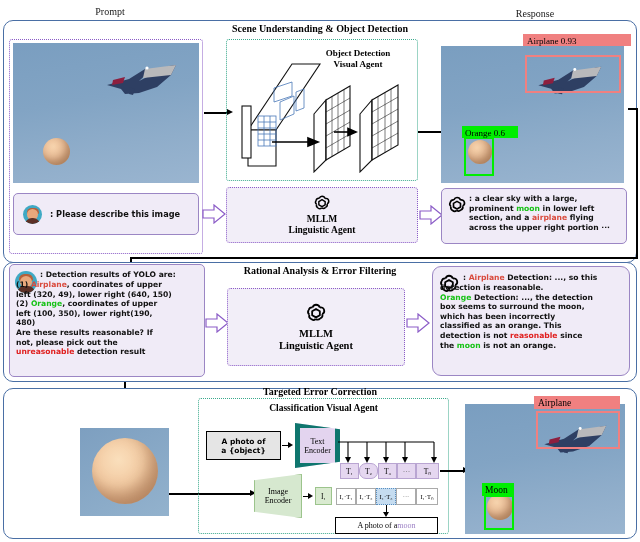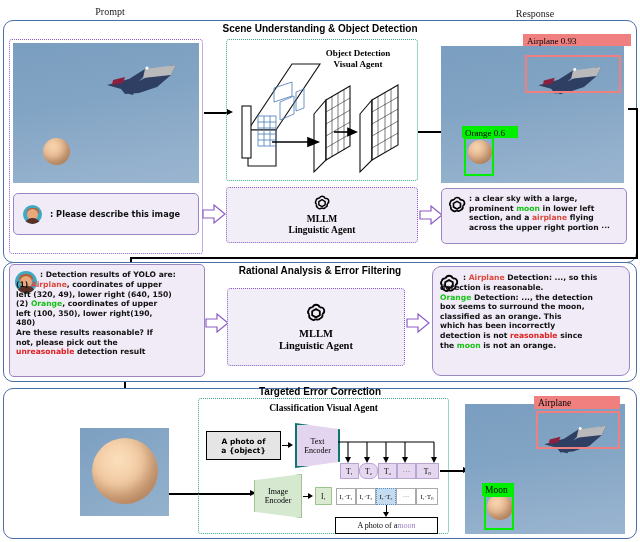--- a/index.html
+++ b/index.html
@@ -36,21 +36,21 @@
     text-align:center;
     font-family:"Liberation Serif", serif;
   }
   .sec-title {
     position:absolute;
     font-weight:bold;
     font-size:10px;
     color:#000;
     text-align:center;
     width:100%;
-    font-family:Liberation Sans, sans-serif;
+    font-family:Liberation Serif, serif;
   }
 
   
   .dotted-purple { position:absolute; border:1.5px dotted #8b5cc7; border-radius:3px; }
   .dotted-green  { position:absolute; border:1.5px dotted #3aa98c; border-radius:3px; }
 
   .bubble {
     position:absolute;
     background:#f0ebf7;
     border:1px solid #9b86c4;
@@ -133,21 +133,21 @@
   .nn { position:absolute; }
 
   
   .kbox {
     position:absolute; border:1.2px solid #000; background:#e5e5e5;
     font-family:"DejaVu Sans", sans-serif; font-weight:bold; font-size:7.5px;
     display:flex; align-items:center; justify-content:center; text-align:center; line-height:9px;
     color:#000;
   }
   .trap-text {
-    position:absolute; background:#e3d4ef; border:2px solid #0f766e;
+    position:absolute; background:#e3d4ef; border:5px solid #0f766e;
     font-family:"Liberation Serif", serif; font-size:8px; text-align:center;
     display:flex; align-items:center; justify-content:center; line-height:9px;
     clip-path: polygon(0% 0%, 100% 14%, 100% 86%, 0% 100%);
   }
   .trap-img {
     position:absolute; background:#d6e8cf; border:1px solid #9cc48c;
     font-family:"Liberation Serif", serif; font-size:8px; text-align:center;
     display:flex; align-items:center; justify-content:center; line-height:9px;
     clip-path: polygon(0% 14%, 100% 0%, 100% 100%, 0% 86%);
   }
@@ -418,22 +418,22 @@
         </g>
       </svg>
     </div>
     <div class="txt txt-b" style="position:absolute; left:30px; top:6px; width:164px;">
       <span>: </span><span class="red">Airplane</span><span> Detection: ..., so this</span>
     </div>
     <div class="txt txt-b" style="position:absolute; left:7px; top:16px; width:186px;">
       <div>detection is reasonable.</div>
       <div><span class="green">Orange</span><span> Detection: ..., the detection</span></div>
       <div>box  seems  to  surround  the  moon,</div>
+      <div>which      has      been      incorrectly</div>
       <div>classified    as    an    orange.    This</div>
-      <div>which      has      been      incorrectly</div>
       <div><span>detection  is  not  </span><span class="red2">reasonable</span><span>  since</span></div>
       <div><span>the </span><span class="green">moon</span><span> is not an orange.</span></div>
     </div>
   </div>
 
   <div class="arr" style="left:124px; top:382px; width:1.6px; height:38px;"></div>
   <div class="arrhead-down" style="left:121px; top:419px;"></div>
 
   <div class="panel" style="left:3px; top:388px; width:634px; height:151px;"></div>
   <div class="sec-title" style="left:0; top:386px;">Targeted Error Correction</div>

